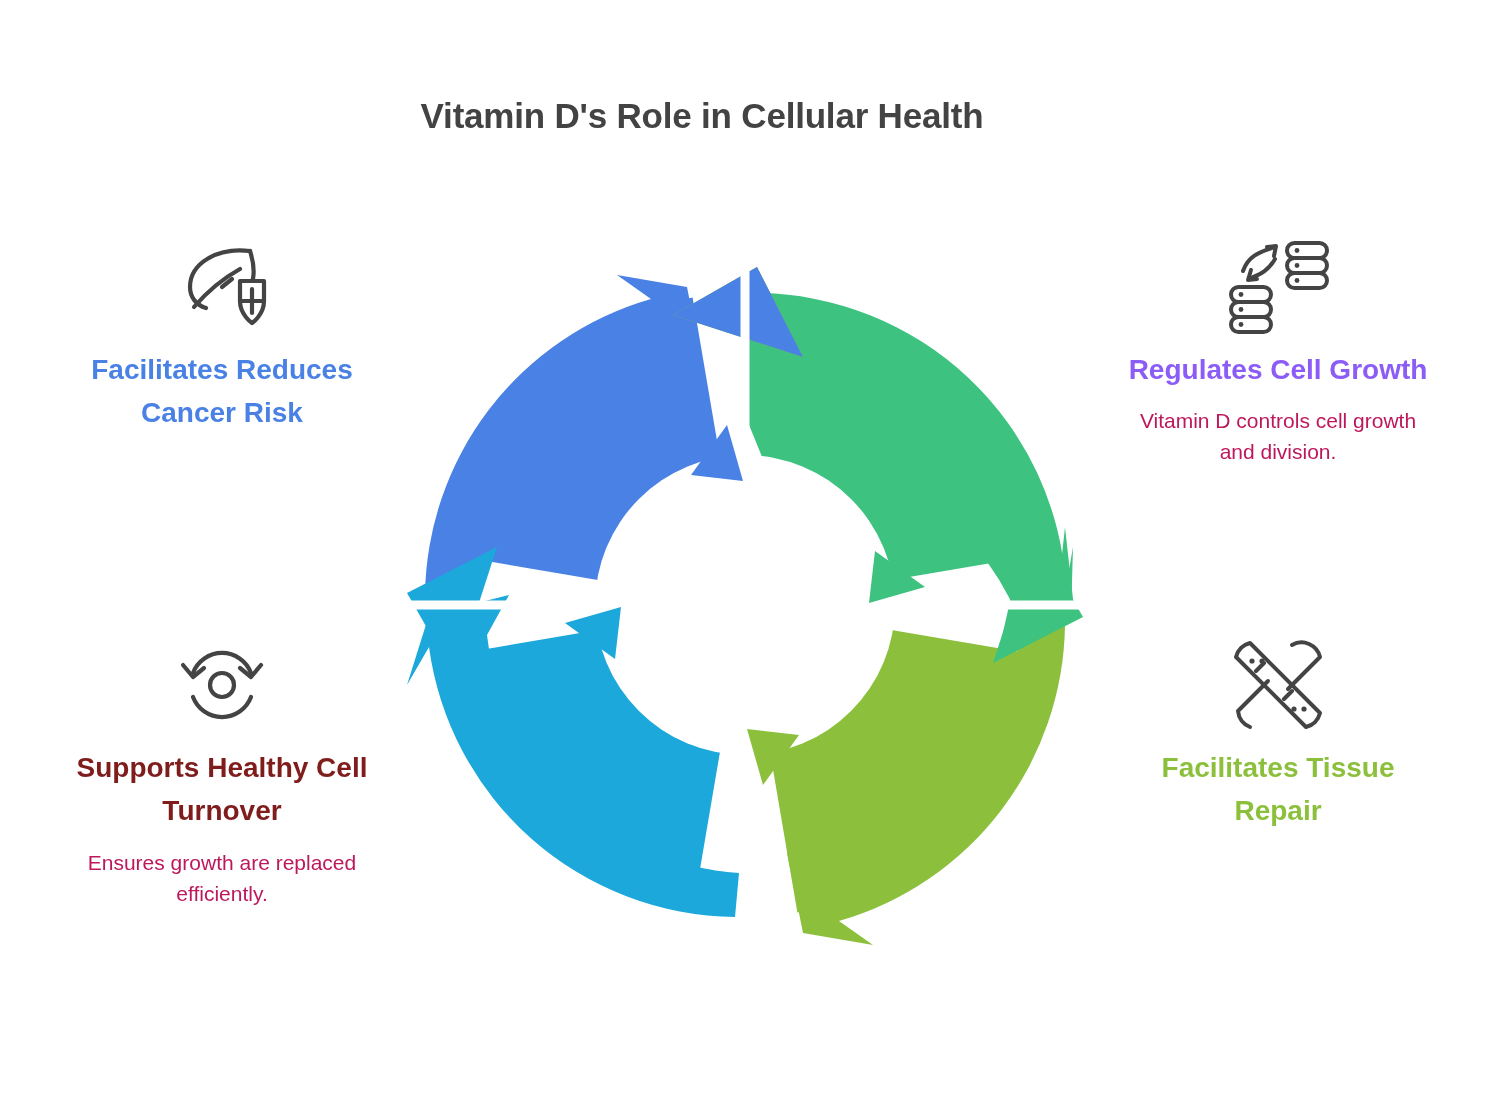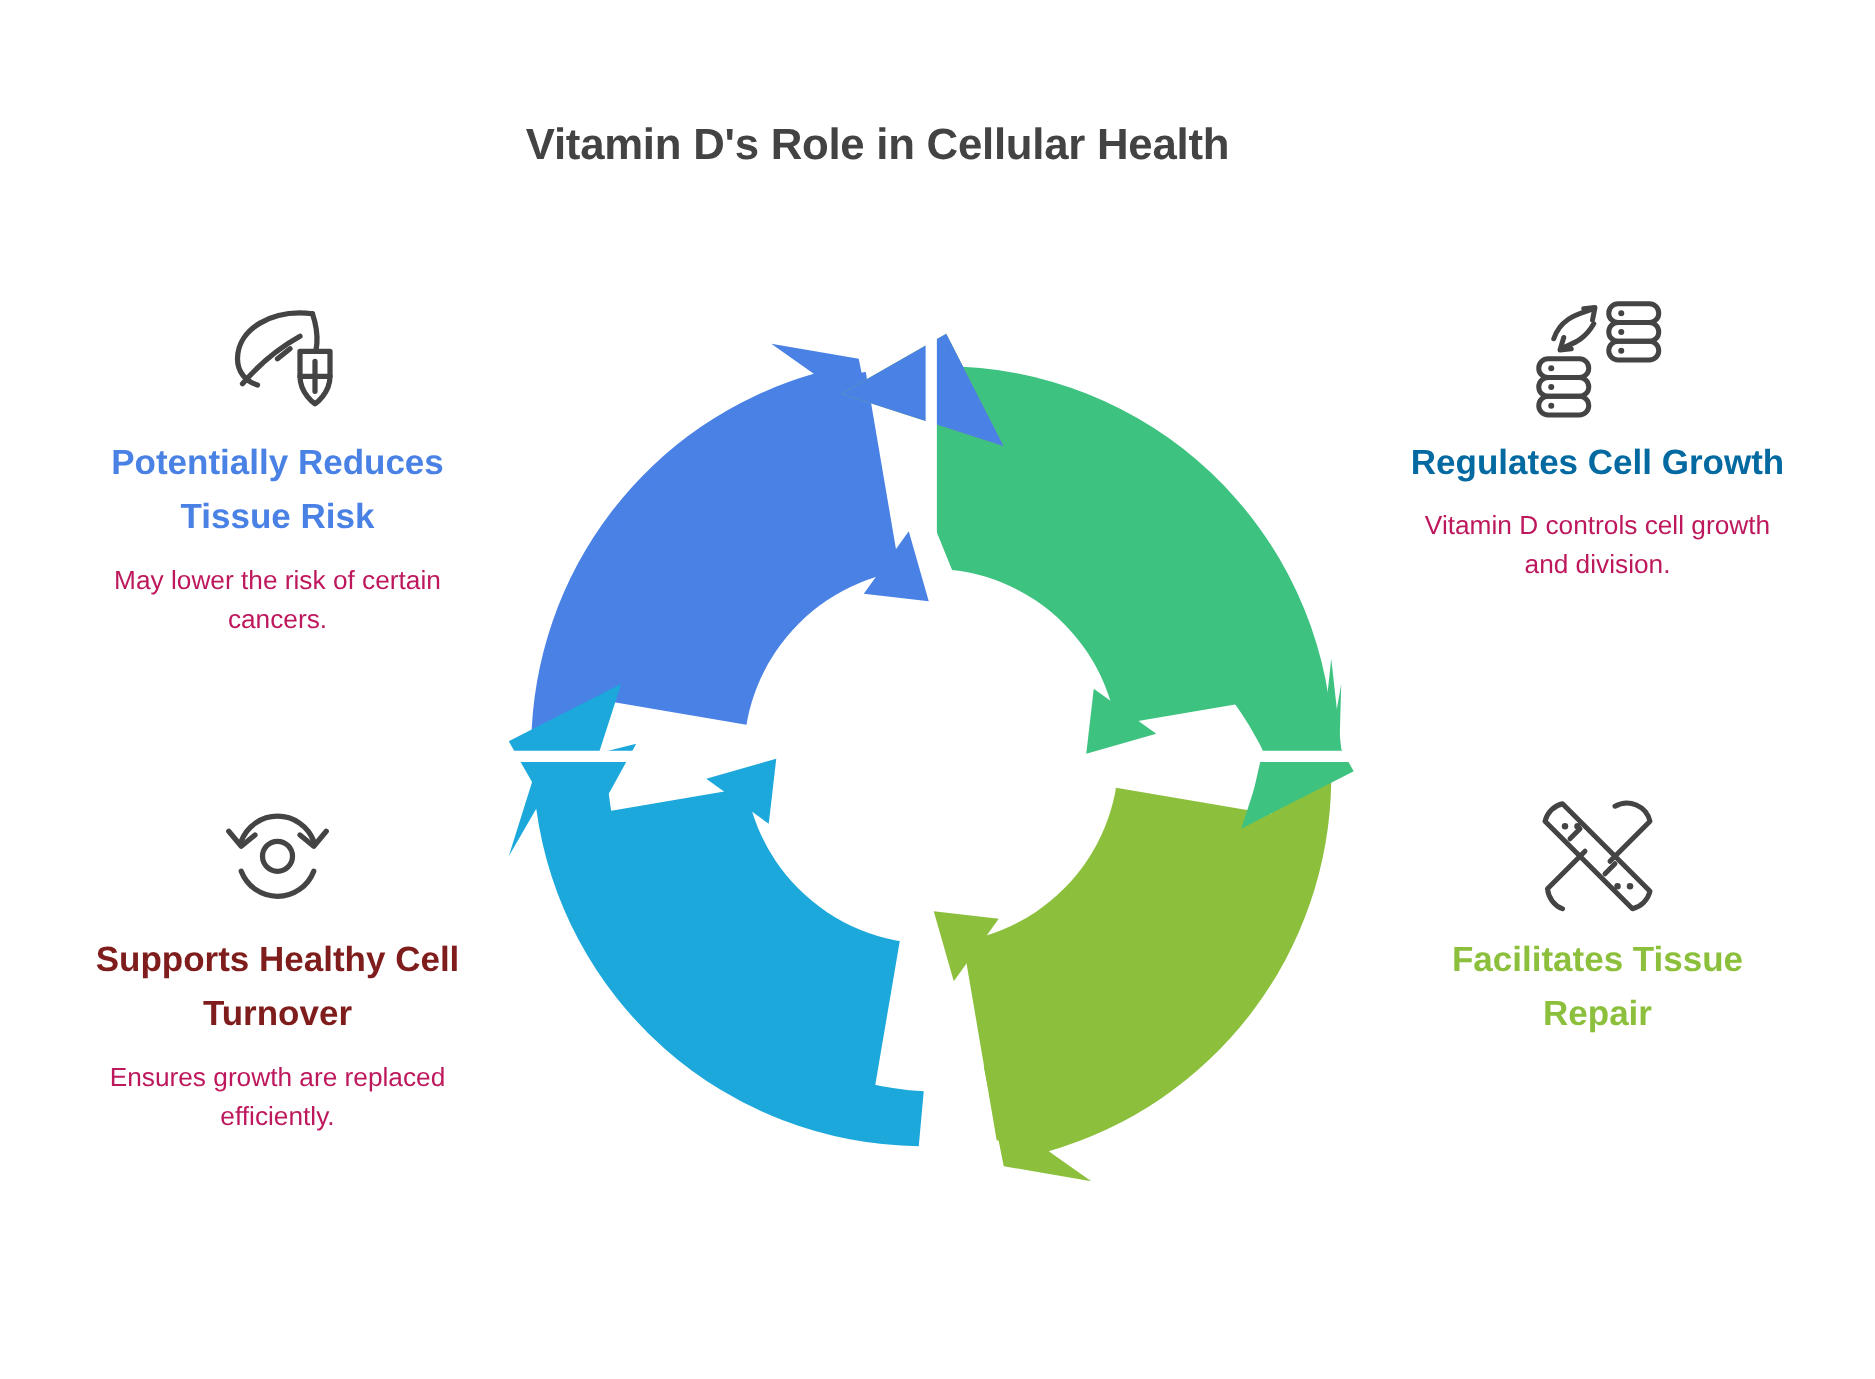--- a/index.html
+++ b/index.html
@@ -189,22 +189,21 @@
   <div class="feature-icon">
     <svg width="104" height="104" viewBox="0 0 104 104" fill="none" stroke="#444444" stroke-width="4.2" stroke-linecap="round" stroke-linejoin="round">
       <path d="M80 16 C 48 12 20 28 20 52 C 20 62 26 70 36 73"></path>
       <path d="M80 16 C 86 34 84 48 78 56"></path>
       <path d="M24 72 C 36 58 52 44 70 34"></path>
       <path d="M52 52 L 52 52 C 62 44 62 44 62 44"></path>
       <path d="M70 46 L 94 46 L 94 66 C 94 80 82 88 82 88 C 82 88 70 80 70 66 Z" fill="#ffffff"></path>
       <path d="M82 54 L 82 78 M 70 66 L 94 66" stroke-width="4.2"></path>
     </svg>
   </div>
-  <div class="feature-heading" style="color:#4a81e5">Potentially Reduces Tissue Risk</div>
-  <div class="feature-desc">May lower the risk of certain cancers.</div>
+  <div class="feature-heading" style="color:#4a81e5">Facilitates Reduces Cancer Risk</div>
 </div>
 
 <div class="feature" id="feature-cell-turnover">
   <div class="feature-icon">
     <svg width="98" height="92" viewBox="0 0 98 92" fill="none" stroke="#444444" stroke-width="4.2" stroke-linecap="round" stroke-linejoin="round">
       <circle cx="49" cy="46" r="12"></circle>
       <path d="M 78 34 A 31 31 0 0 0 20 34"></path>
       <path d="M 20 58 A 31 31 0 0 0 78 58"></path>
       <path d="M 10 26 L 20 38 L 31 29"></path>
       <path d="M 67 29 L 78 38 L 88 26"></path>
@@ -235,21 +234,21 @@
         <circle cx="18" cy="72.5" r="2.4" fill="#444444" stroke="none"></circle>
         <circle cx="18" cy="87.5" r="2.4" fill="#444444" stroke="none"></circle>
       </g>
 
       <path d="M 20 34 C 26 16 42 14 52 10"></path>
       <path d="M 44 10 L 53 9 L 51 19"></path>
       <path d="M 52 22 C 44 36 34 38 26 42"></path>
       <path d="M 34 42 L 25 43 L 28 33"></path>
     </svg>
   </div>
-  <div class="feature-heading" style="color:#0369a1">Regulates Cell Growth</div>
+  <div class="feature-heading" style="color:#8b5cf6">Regulates Cell Growth</div>
   <div class="feature-desc">Vitamin D controls cell growth and division.</div>
 </div>
 
 <div class="feature" id="feature-tissue-repair">
   <div class="feature-icon">
     <svg width="100" height="100" viewBox="0 0 100 100" fill="none" stroke="#444444" stroke-width="4" stroke-linecap="round" stroke-linejoin="round">
 
       <path d="M 22 8
                A 19 19 0 0 0 8 22
                L 8 22 L 78 92

